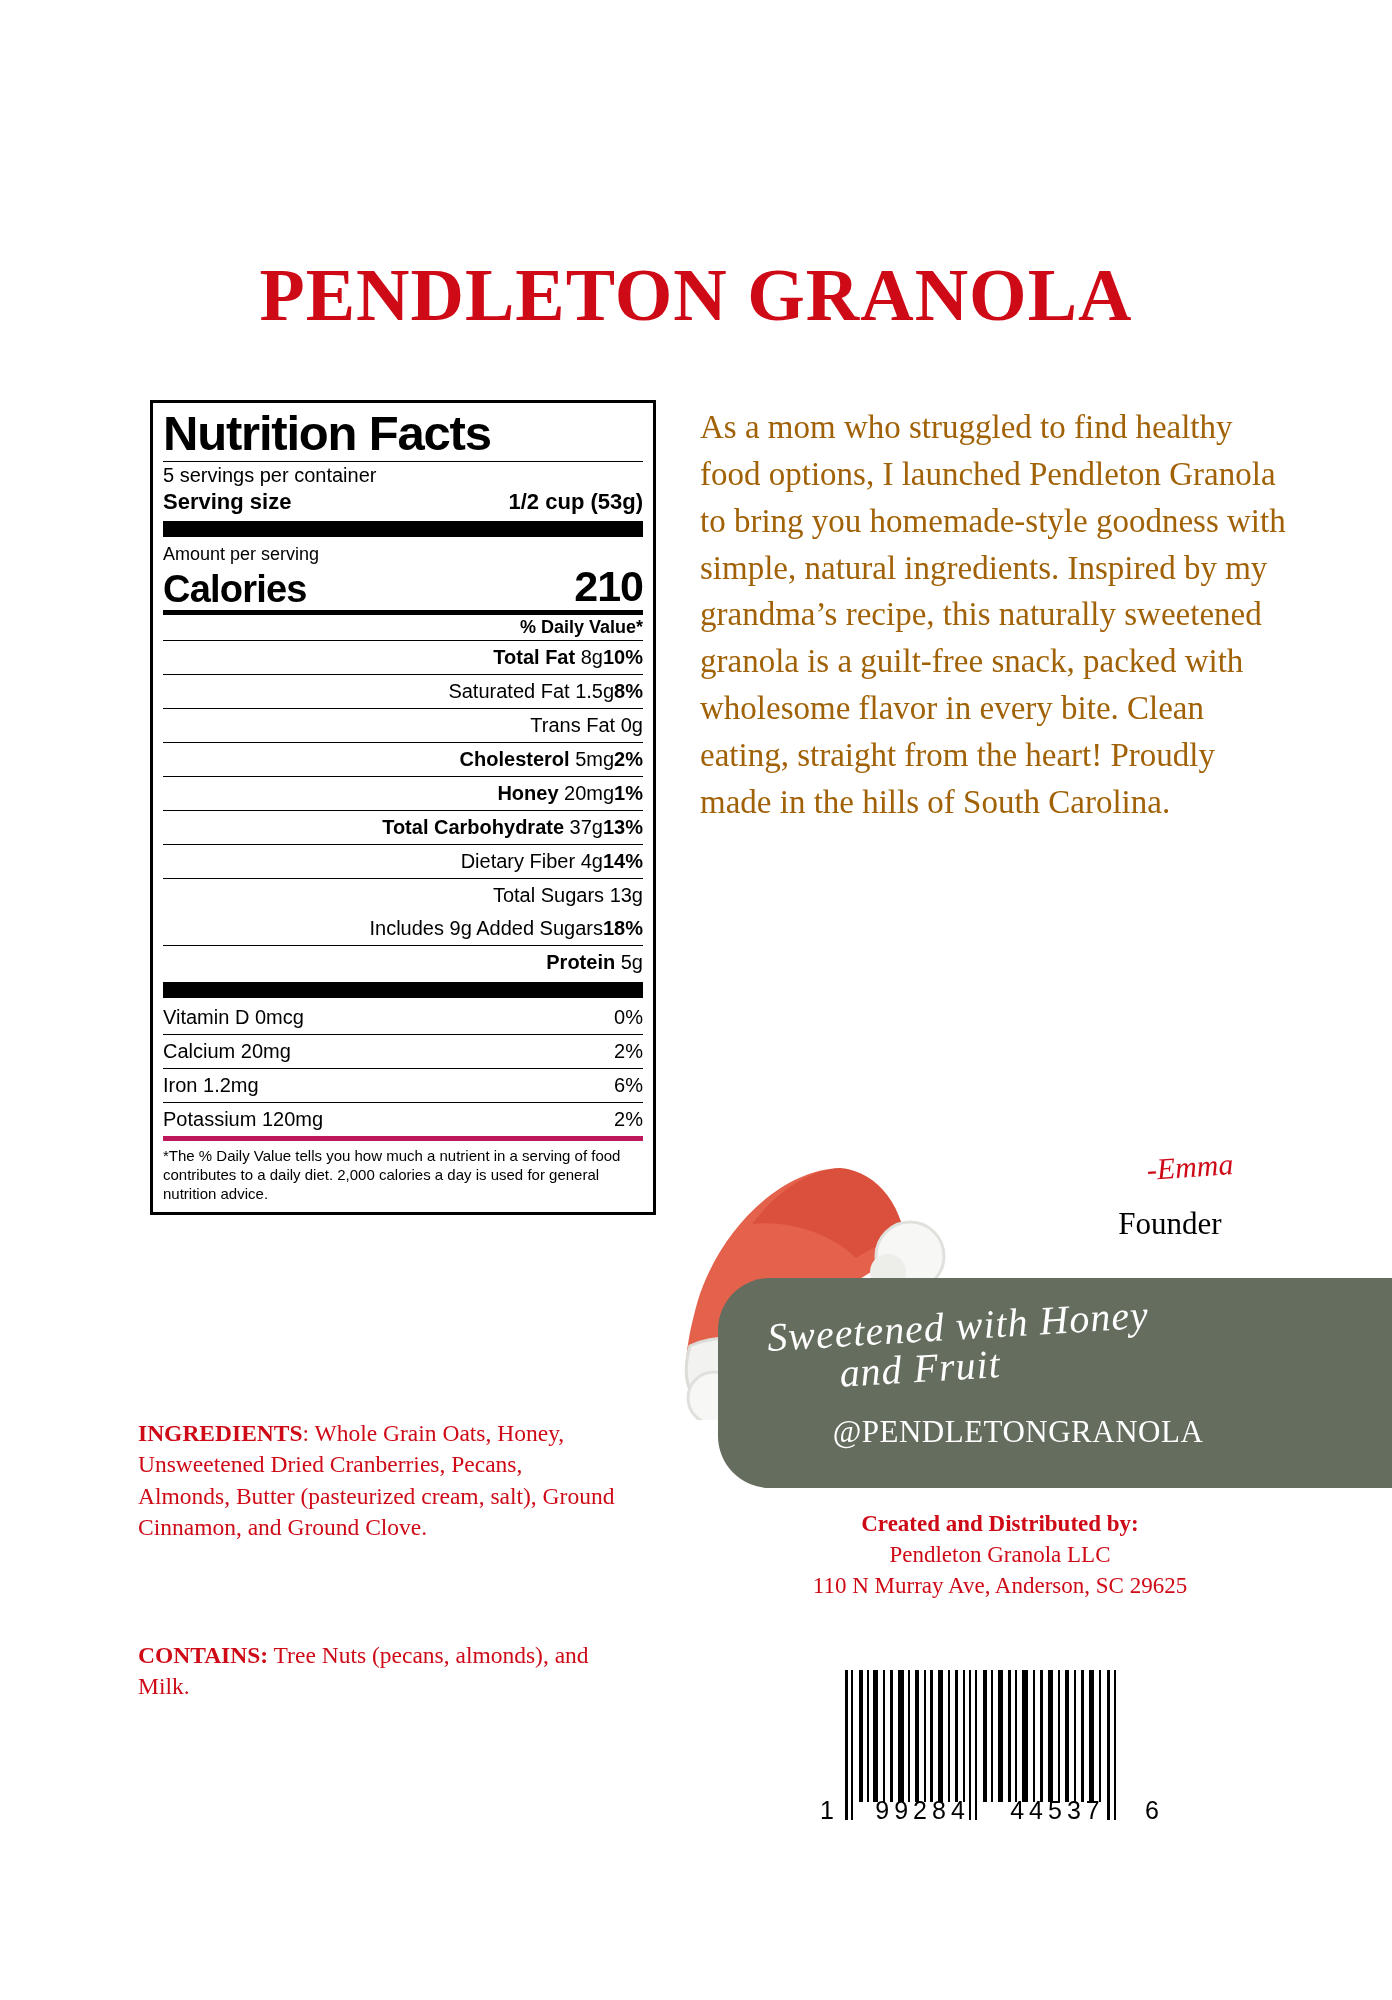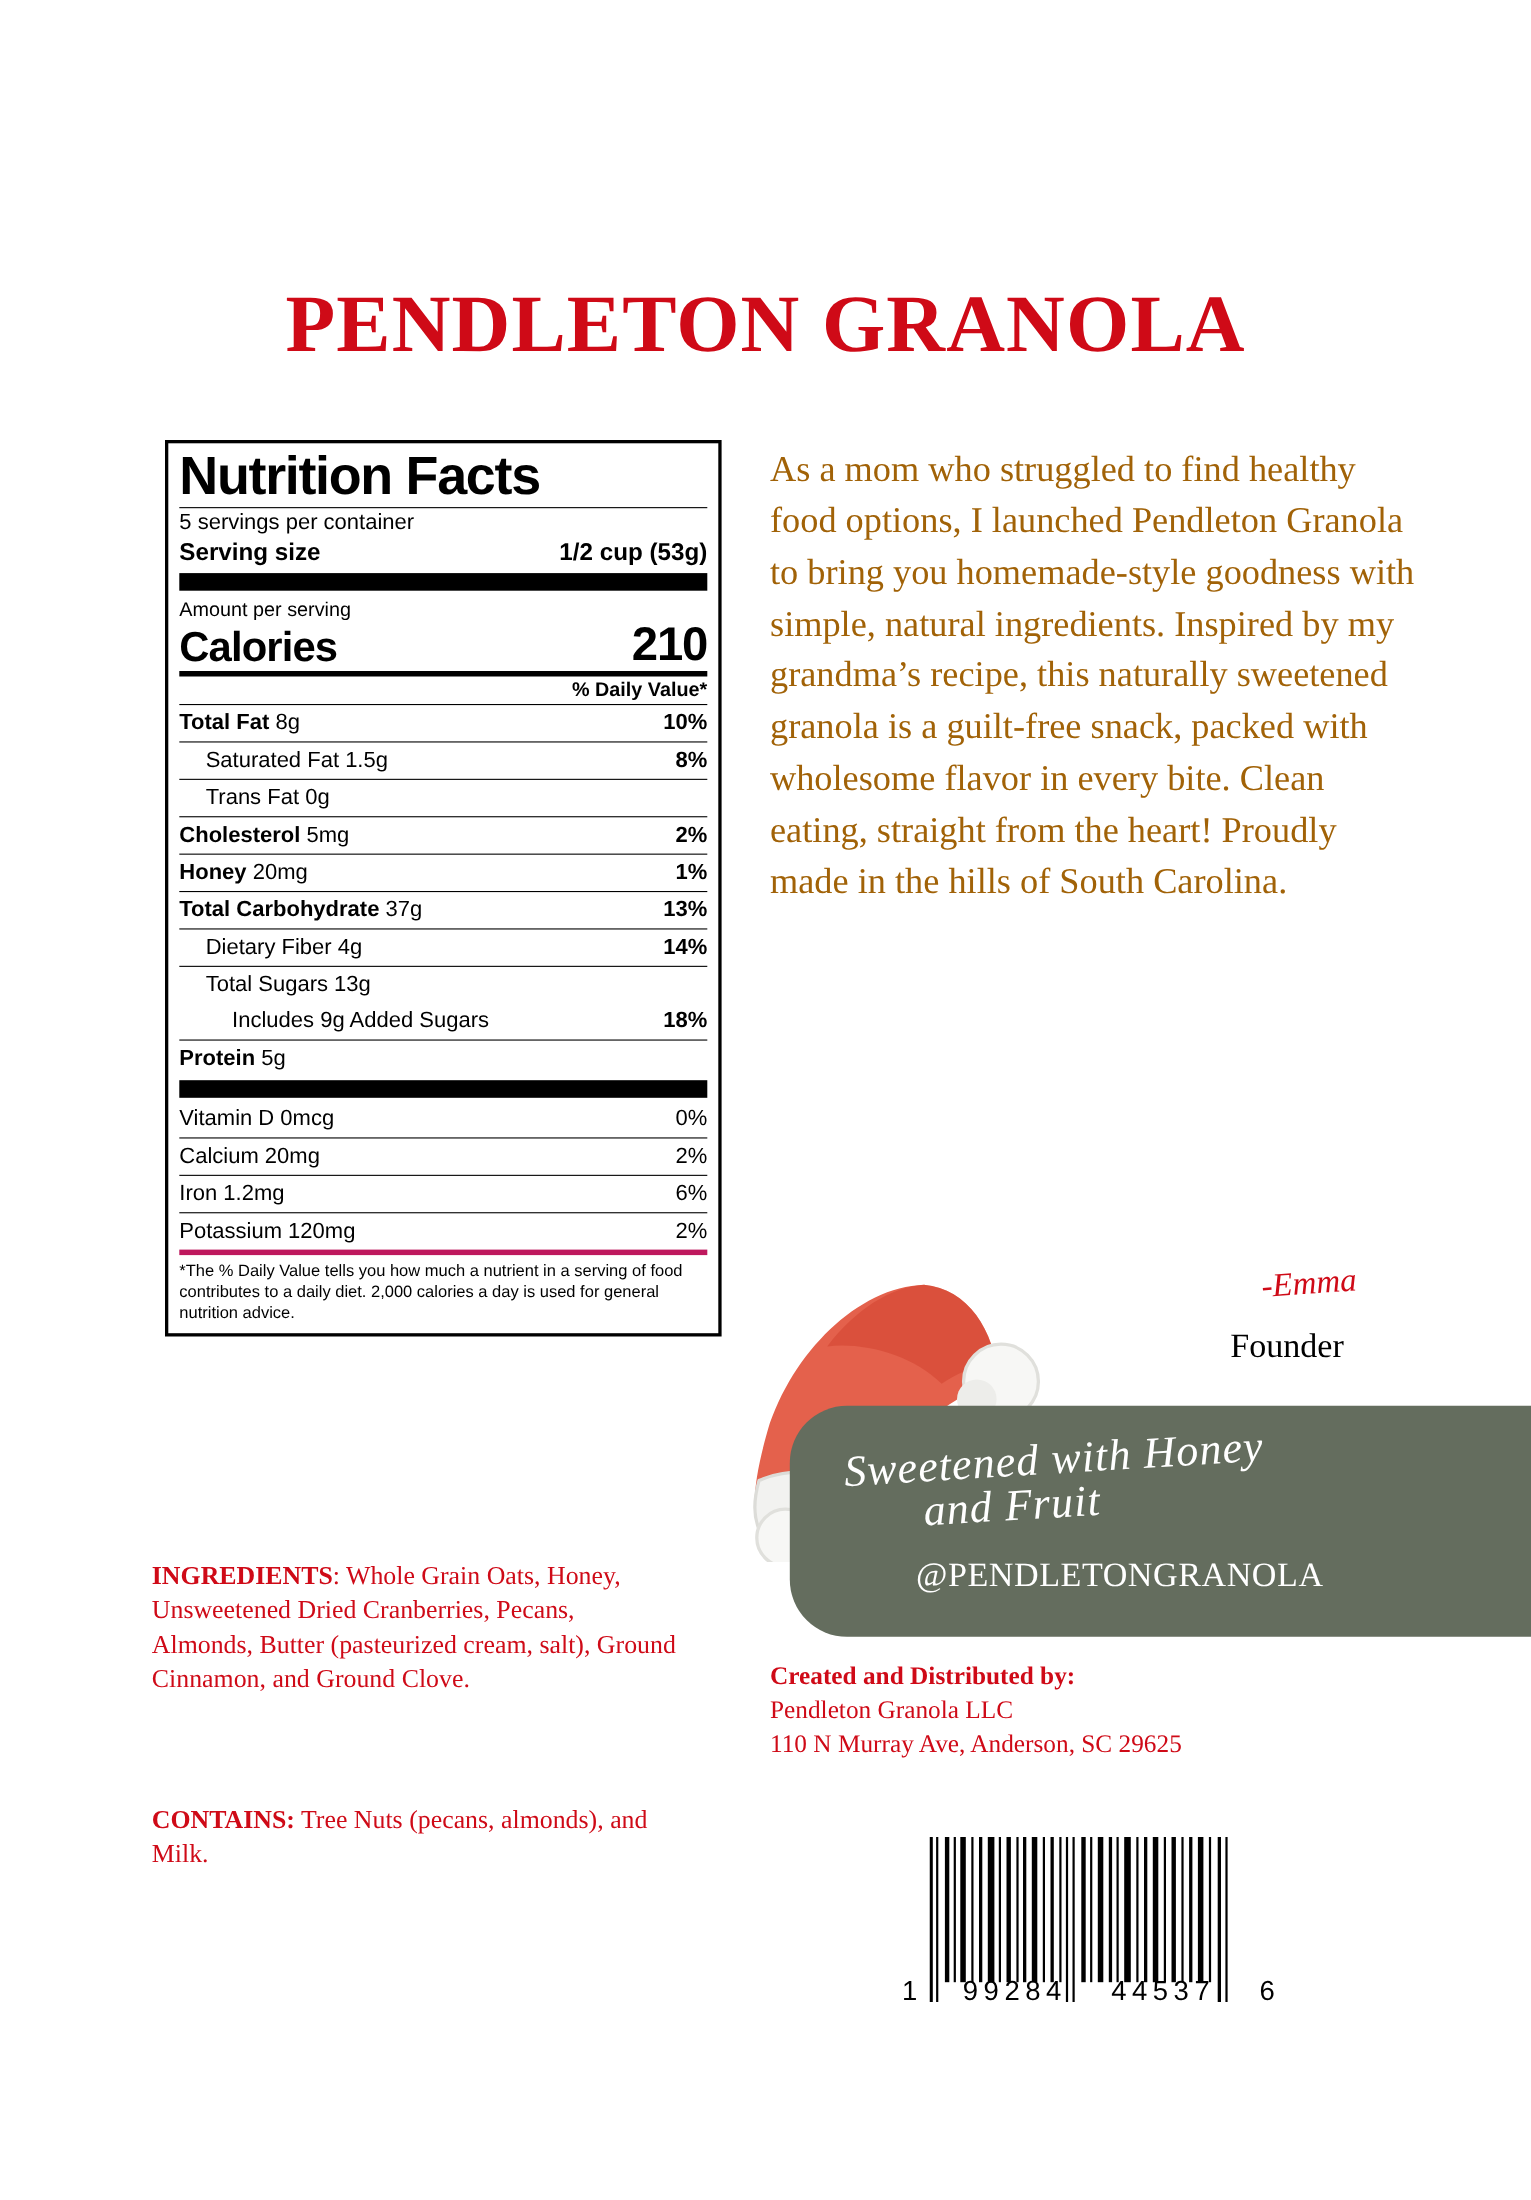--- a/index.html
+++ b/index.html
@@ -91,21 +91,21 @@
     text-align: right;
   }
   .nf-dv {
     text-align: right;
     font-size: 18px;
     font-weight: 700;
     padding: 2px 0 2px 0;
   }
   .nf-row {
     display: flex;
-    justify-content: space-between;
+    justify-content: flex-end;
     font-size: 20px;
     line-height: 1.45;
     padding: 2px 0;
     border-top: 1px solid #000;
   }
   .nf-row.no-top { border-top: none; }
   .nf-row .lbl b { font-weight: 700; }
   .nf-row .val { font-weight: 700; }
   .ind-1 { padding-left: 24px; }
   .ind-2 { padding-left: 48px; }
@@ -236,20 +236,21 @@
     font-size: 31px;
     letter-spacing: 0.5px;
   }
 
   
   .distributor {
     position: absolute;
     top: 1508px;
     left: 700px;
     width: 600px;
+    text-align: center;
     font-family: "Liberation Serif", serif;
     color: #cf0a17;
     line-height: 1.35;
   }
   .distributor .d1 { font-size: 23px; font-weight: 700; }
   .distributor .d2 { font-size: 23px; }
   .distributor .d3 { font-size: 23px; }
 
   
   .barcode {

